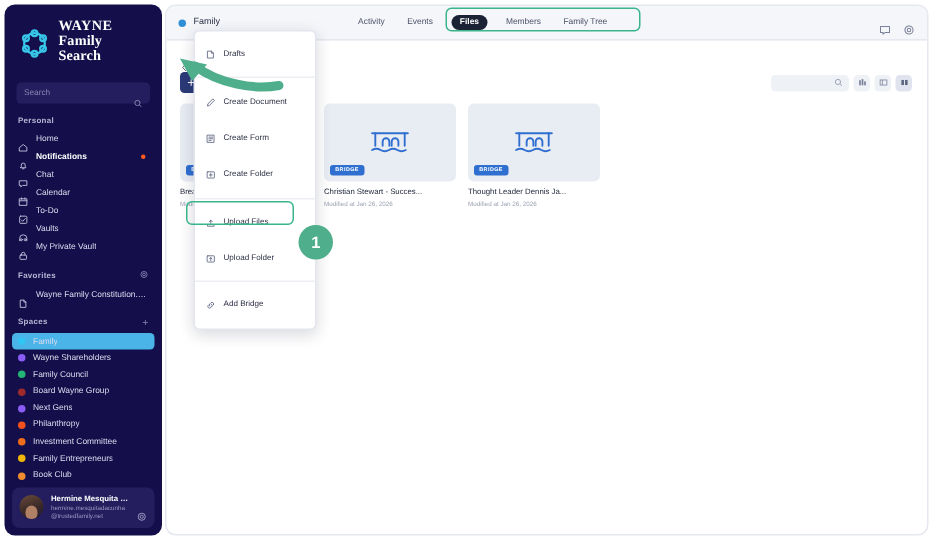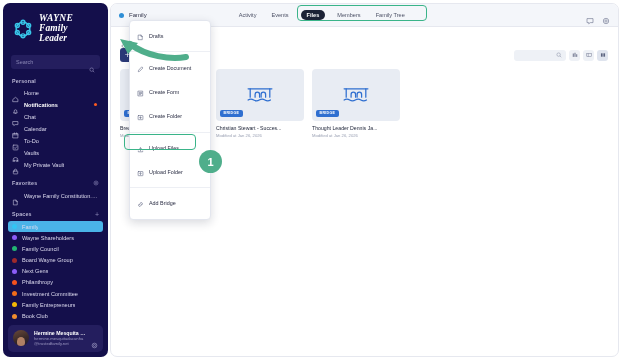--- a/index.html
+++ b/index.html
@@ -20,21 +20,20 @@
     position: absolute; left: 3px; top: 3px;
     width: 105px; height: 354px;
     background: #140f4b;
     border-radius: 7px;
     overflow: hidden;
     color: #ffffff;
   }
   .brand {
     display: flex; align-items: center; gap: 5px;
     padding: 11px 12px 8px 9px;
-    font-style: italic;
   }
   .brand-mark { width: 22px; height: 22px; flex: 0 0 22px; }
   .brand-text { line-height: 1.05; }
   .brand-l1 { font-size: 9.5px; font-weight: 700; letter-spacing: .3px;
               font-family: "Liberation Serif", serif; }
   .brand-l2 { font-size: 9.5px; font-weight: 700; letter-spacing: .1px;
               font-family: "Liberation Serif", serif; }
 
   .search-box {
     margin: 3px 8px 0 8px; height: 14px;
@@ -199,21 +198,21 @@
             <circle cx="18.2" cy="8.2" r="2.1"></circle>
             <circle cx="18.2" cy="15.8" r="2.1"></circle>
             <circle cx="12" cy="19.4" r="2.1"></circle>
             <circle cx="5.8" cy="15.8" r="2.1"></circle>
             <circle cx="5.8" cy="8.2" r="2.1"></circle>
           </g>
         </svg>
       </span>
       <span class="brand-text">
         <div class="brand-l1">WAYNE</div>
-        <div class="brand-l2">Family Leader</div>
+        <div class="brand-l2">Family Search</div>
       </span>
     </div>
 
     <div class="search-box">
       <span class="ph">Search</span>
       <span class="mag">
         <svg viewBox="0 0 16 16" width="6" height="6">
             <g fill="none" stroke="#8a86b5" stroke-width="1.7">
               <circle cx="7" cy="7" r="4.6"></circle>
               <path d="M10.6 10.6 14 14"></path>

